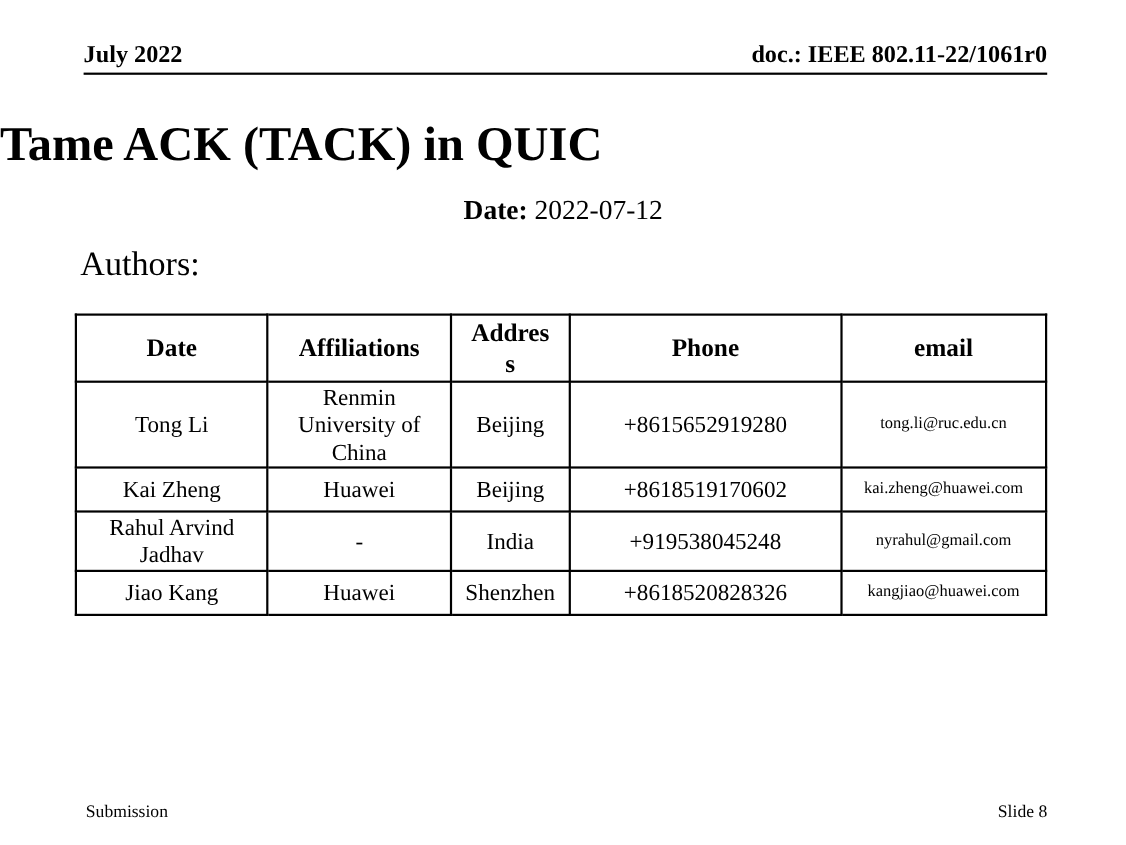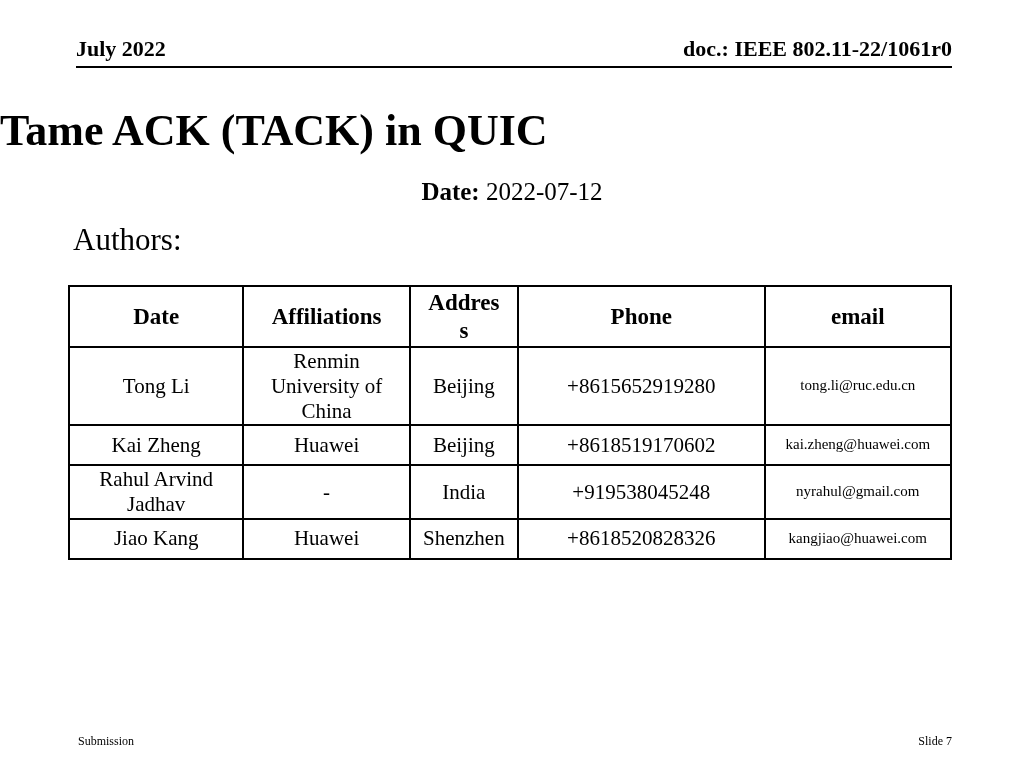--- a/index.html
+++ b/index.html
@@ -105,21 +105,21 @@
   .row-4 { height: 40px; }
 
   
   .footer-row {
     position: absolute;
     left: 78px;
     right: 72px;
     bottom: 20px;
     display: flex;
     align-items: baseline;
-    font-size: 12px;
+    font-size: 16px;
     line-height: 1.2;
   }
   .footer-left   { flex: 1; text-align: left; }
   .footer-center { flex: 0 0 auto; text-align: center; }
   .footer-right  { flex: 1; text-align: right; }
 </style>
 </head>
 <body>
 
 <div class="slide">
@@ -183,16 +183,16 @@
         <td>Huawei</td>
         <td>Shenzhen</td>
         <td>+8618520828326</td>
         <td class="email-cell">kangjiao@huawei.com</td>
       </tr>
     </tbody>
   </table>
 
   <div class="footer-row">
     <span class="footer-left">Submission</span>
-    <span class="footer-center">Slide 7</span>
+    <span class="footer-center">Slide 8</span>
   </div>
 
 </div>
 
 </body></html>

